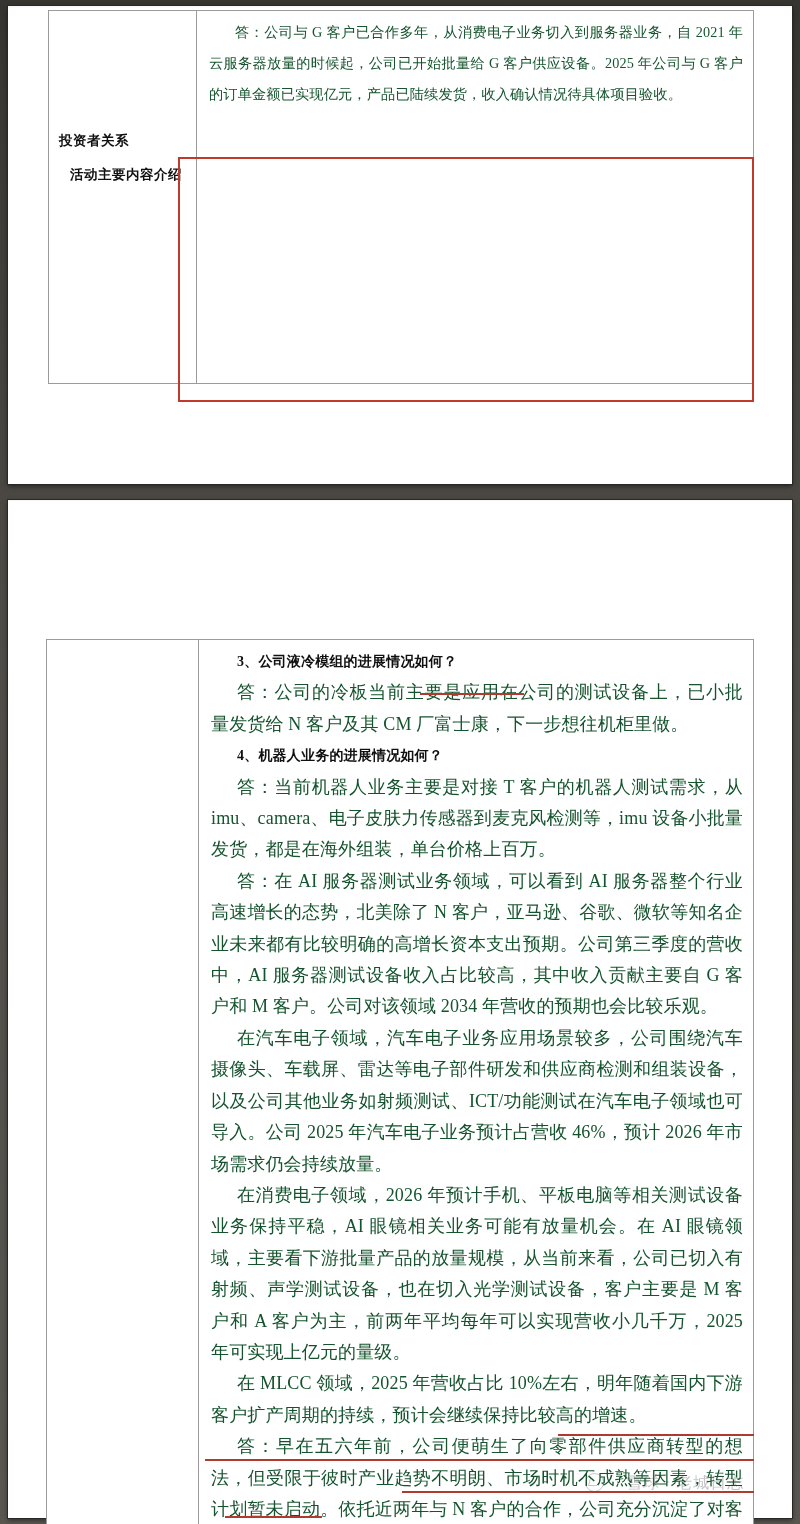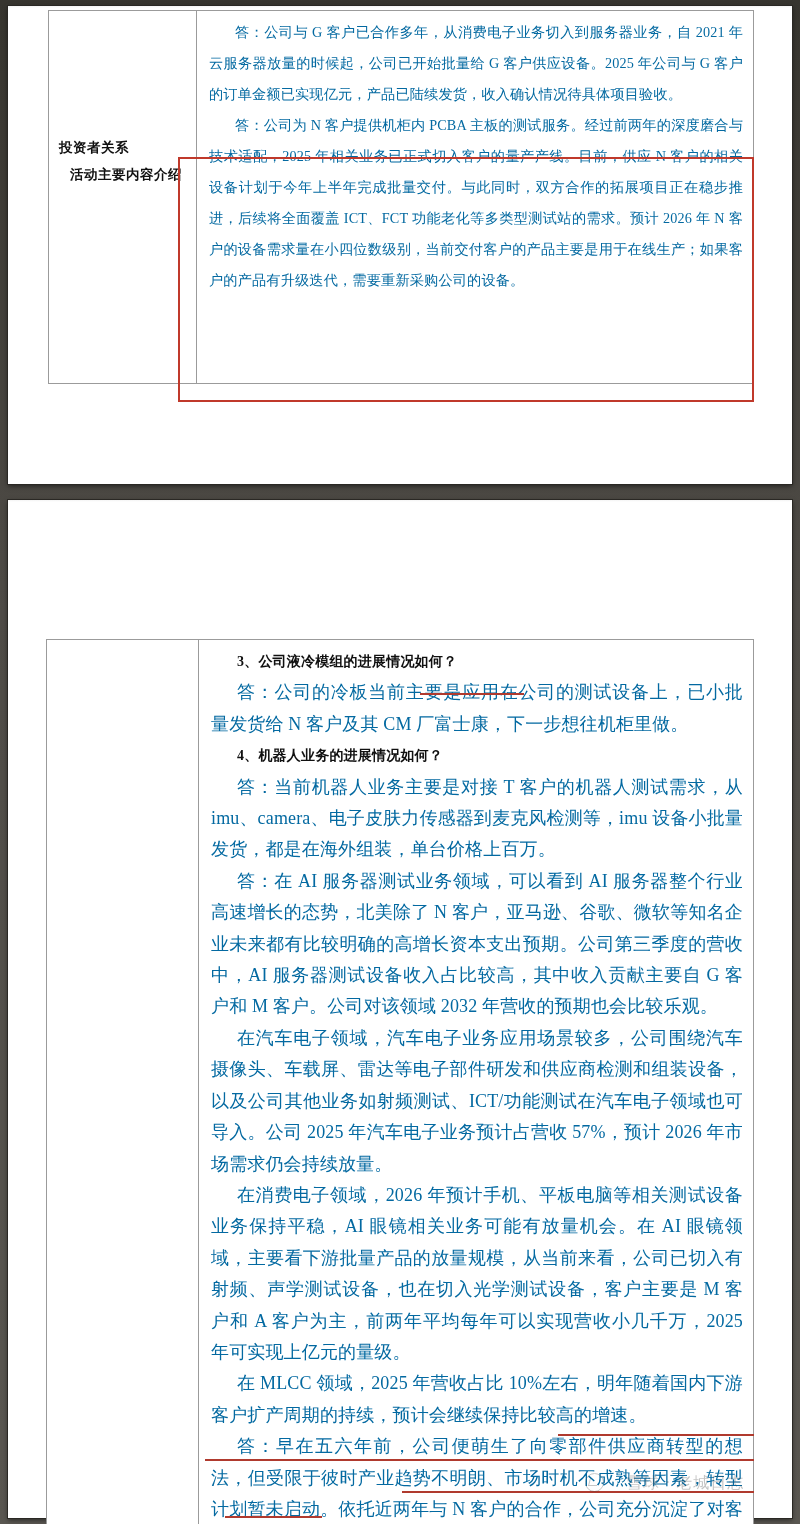--- a/index.html
+++ b/index.html
@@ -76,21 +76,21 @@
   .label-text {
     position: absolute;
     left: 10px;
     font-weight: bold;
     font-size: 13.5px;
     letter-spacing: .5px;
     color: #111;
     white-space: nowrap;
     font-family: "Liberation Serif","DejaVu Serif",serif;
   }
-  #label-line-1 { top: 128px; }
+  #label-line-1 { top: 121px; }
   #label-line-2 { top: 155px; margin-left: 11px; }
 
   .col-body {
     position: absolute;
     left: 148px; right: 0; top: 0; bottom: 0;
     box-sizing: border-box;
     padding: 6px 10px 6px 12px;
   }
   #table-2 .col-body { left: 152px; }
 
@@ -100,21 +100,21 @@
     font-size: 14.2px;
     line-height: 30px;
     color: #101010;
     text-indent: 26px;
     margin: 0;
     letter-spacing: .2px;
   }
   .a {
     font-size: 14.2px;
     line-height: 31px;
-    color: #0369a1;
+    color: #14532d;
     text-indent: 26px;
     margin: 0;
     text-align: justify;
     text-justify: inter-ideograph;
     letter-spacing: .15px;
   }
   #table-2 .q { line-height: 31.4px; font-size: 14px; }
   #table-2 .a { line-height: 31.4px; font-size: 18px; }
 
   
@@ -188,21 +188,20 @@
 
   <div class="doc-table" id="table-1">
 
     <div class="col-label">
       <div class="label-text" id="label-line-1">投资者关系</div>
       <div class="label-text" id="label-line-2">活动主要内容介绍</div>
     </div>
 
     <div class="col-body">
       <p class="a">答：公司与 G 客户已合作多年，从消费电子业务切入到服务器业务，自 2021 年云服务器放量的时候起，公司已开始批量给 G 客户供应设备。2025 年公司与 G 客户的订单金额已实现亿元，产品已陆续发货，收入确认情况待具体项目验收。</p>
-      <p class="a">答：公司为 N 客户提供机柜内 PCBA 主板的测试服务。经过前两年的深度磨合与技术适配，2025 年相关业务已正式切入客户的量产产线。目前，供应 N 客户的相关设备计划于今年上半年完成批量交付。与此同时，双方合作的拓展项目正在稳步推进，后续将全面覆盖 ICT、FCT 功能老化等多类型测试站的需求。预计 2026 年 N 客户的设备需求量在小四位数级别，当前交付客户的产品主要是用于在线生产；如果客户的产品有升级迭代，需要重新采购公司的设备。</p>
     </div>
 
   </div>
 </div>
 
 <div class="red-box" id="redbox-q2"></div>
 
 <div class="page" id="page-2">
 
   <div class="doc-table" id="table-2">
@@ -210,22 +209,22 @@
     <div class="col-label"></div>
 
     <div class="col-body">
 
       <p class="q">3、公司液冷模组的进展情况如何？</p>
       <p class="a">答：公司的冷板当前主要是应用在公司的测试设备上，已小批量发货给 N 客户及其 CM 厂富士康，下一步想往机柜里做。</p>
 
       <p class="q">4、机器人业务的进展情况如何？</p>
       <p class="a">答：当前机器人业务主要是对接 T 客户的机器人测试需求，从 imu、camera、电子皮肤力传感器到麦克风检测等，imu 设备小批量发货，都是在海外组装，单台价格上百万。</p>
 
-      <p class="a">答：在 AI 服务器测试业务领域，可以看到 AI 服务器整个行业高速增长的态势，北美除了 N 客户，亚马逊、谷歌、微软等知名企业未来都有比较明确的高增长资本支出预期。公司第三季度的营收中，AI 服务器测试设备收入占比较高，其中收入贡献主要自 G 客户和 M 客户。公司对该领域 2032 年营收的预期也会比较乐观。</p>
-      <p class="a">在汽车电子领域，汽车电子业务应用场景较多，公司围绕汽车摄像头、车载屏、雷达等电子部件研发和供应商检测和组装设备，以及公司其他业务如射频测试、ICT/功能测试在汽车电子领域也可导入。公司 2025 年汽车电子业务预计占营收 57%，预计 2026 年市场需求仍会持续放量。</p>
+      <p class="a">答：在 AI 服务器测试业务领域，可以看到 AI 服务器整个行业高速增长的态势，北美除了 N 客户，亚马逊、谷歌、微软等知名企业未来都有比较明确的高增长资本支出预期。公司第三季度的营收中，AI 服务器测试设备收入占比较高，其中收入贡献主要自 G 客户和 M 客户。公司对该领域 2034 年营收的预期也会比较乐观。</p>
+      <p class="a">在汽车电子领域，汽车电子业务应用场景较多，公司围绕汽车摄像头、车载屏、雷达等电子部件研发和供应商检测和组装设备，以及公司其他业务如射频测试、ICT/功能测试在汽车电子领域也可导入。公司 2025 年汽车电子业务预计占营收 46%，预计 2026 年市场需求仍会持续放量。</p>
       <p class="a">在消费电子领域，2026 年预计手机、平板电脑等相关测试设备业务保持平稳，AI 眼镜相关业务可能有放量机会。在 AI 眼镜领域，主要看下游批量产品的放量规模，从当前来看，公司已切入有射频、声学测试设备，也在切入光学测试设备，客户主要是 M 客户和 A 客户为主，前两年平均每年可以实现营收小几千万，2025 年可实现上亿元的量级。</p>
       <p class="a">在 MLCC 领域，2025 年营收占比 10%左右，明年随着国内下游客户扩产周期的持续，预计会继续保持比较高的增速。</p>
 
       <p class="a">答：早在五六年前，公司便萌生了向零部件供应商转型的想法，但受限于彼时产业趋势不明朗、市场时机不成熟等因素，转型计划暂未启动。依托近两年与 N 客户的合作，公司充分沉淀了对客户需求的理解，期待把握液冷等新兴领域的市场机遇，积极拓展自身技术与产能边界，通过整合供应链资源，稳步推进向零部件供应商的战略转型。</p>
 
     </div>
   </div>
 </div>
 
 <div class="red-underline" id="ul-1"></div>

